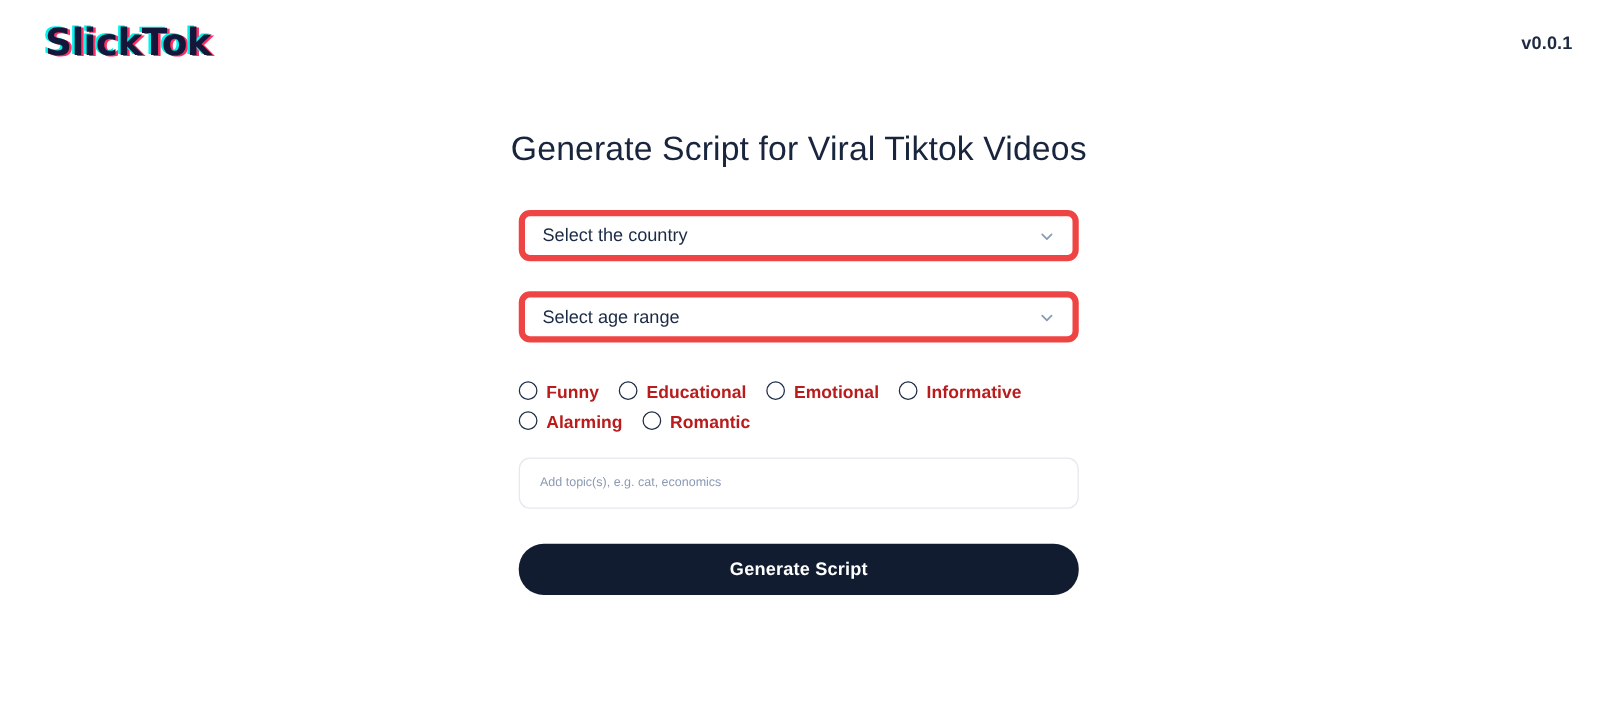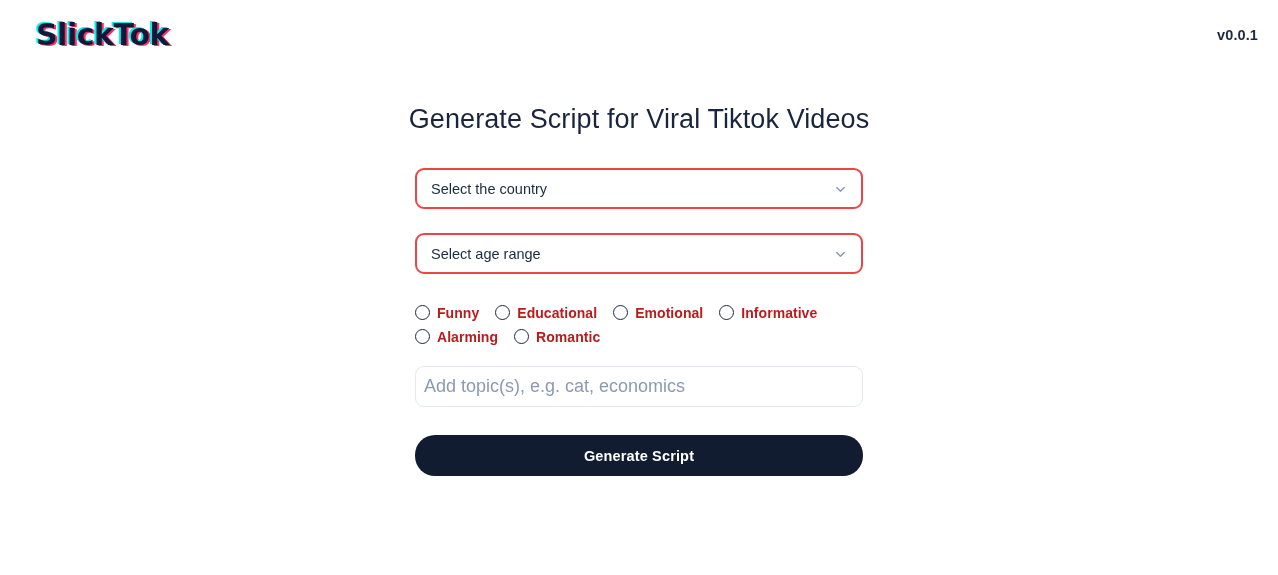--- a/index.html
+++ b/index.html
@@ -70,21 +70,21 @@
     margin: 0 auto;
     padding-top: 33px;
   }
 
   .field-wrap { margin-bottom: 24px; }
 
   .select-box {
     position: relative;
     width: 448px;
     height: 41px;
-    border: 2px solid #ef4444;
+    border: 5px solid #ef4444;
     border-radius: 9px;
     background: #ffffff;
     display: flex;
     align-items: center;
     padding: 0 14px;
     cursor: pointer;
   }
   .select-label {
     font-size: 14.5px;
     color: #1b2a45;
@@ -139,23 +139,23 @@
     letter-spacing: 0.05px;
   }
 
   
   .text-input {
     width: 448px;
     height: 41px;
     border: 1px solid #e4e8ef;
     border-radius: 9px;
     background: #fff;
-    padding: 0 8px;
+    padding: 0 16px;
     font-family: "Liberation Sans", sans-serif;
-    font-size: 18px;
+    font-size: 10px;
     color: #1b2a45;
     outline: none;
   }
   .text-input::placeholder {
     color: #8b9ab4;
     opacity: 1;
   }
 
   
   .submit-btn {

